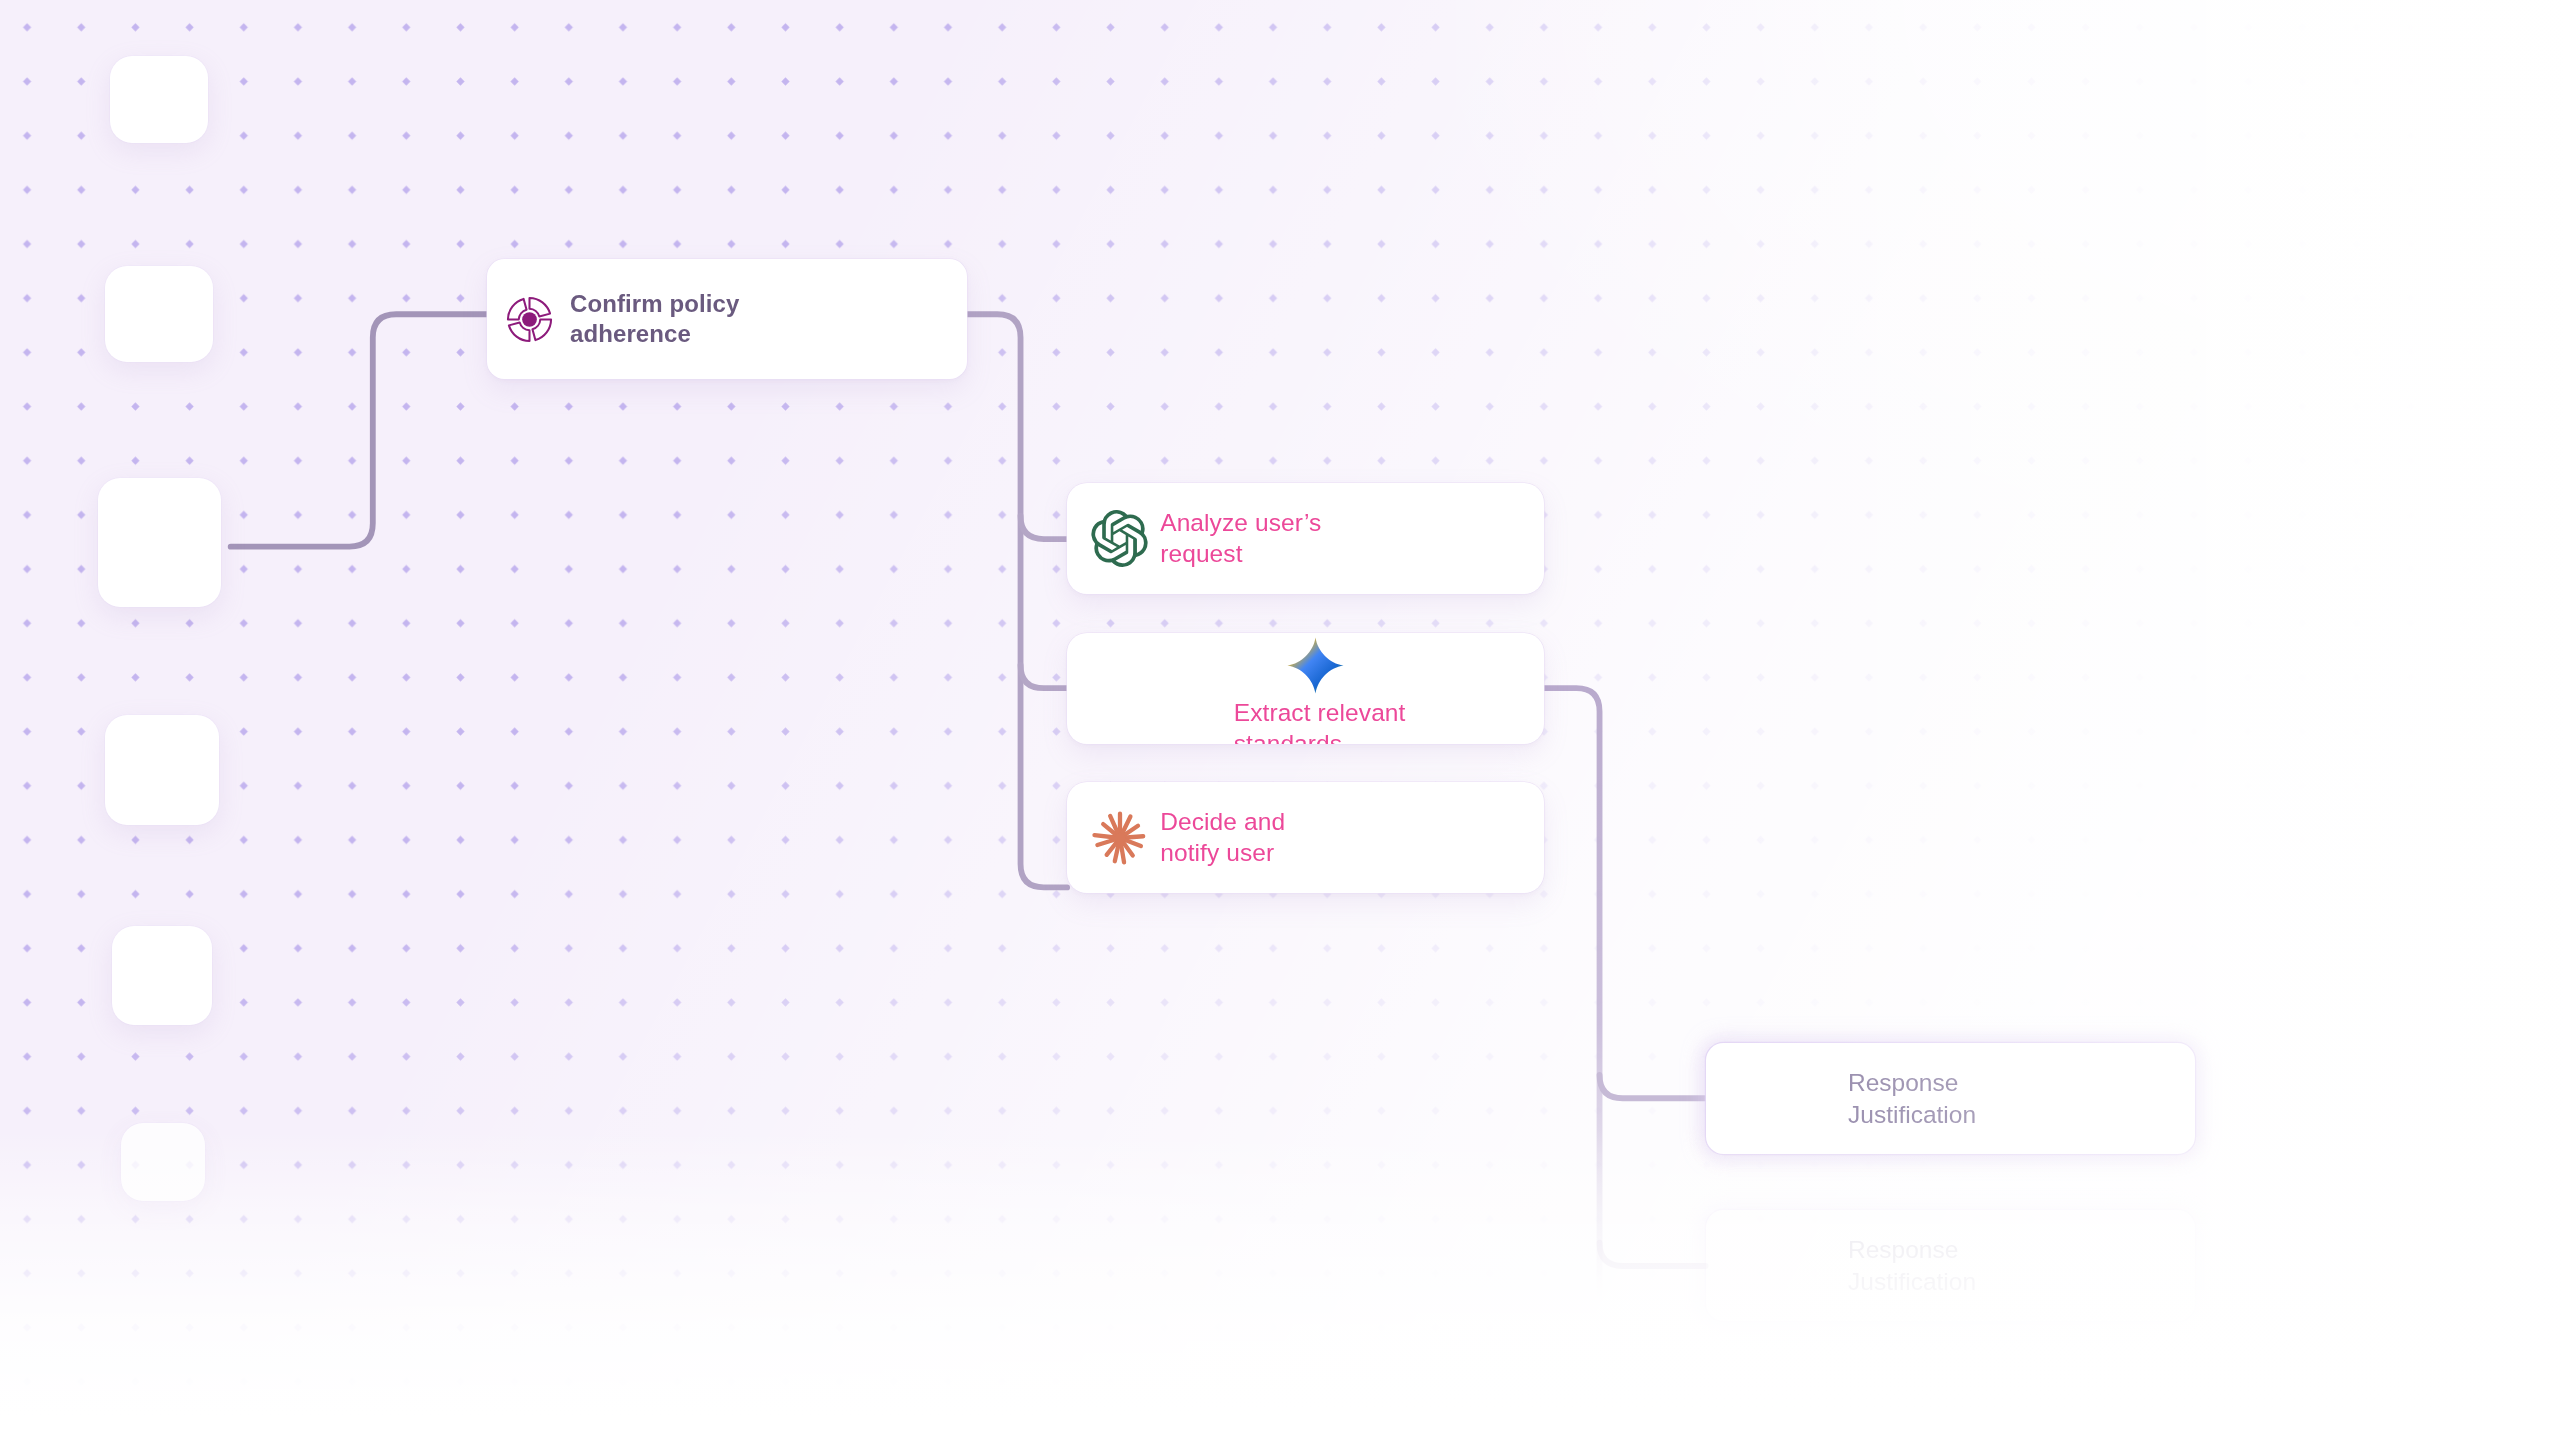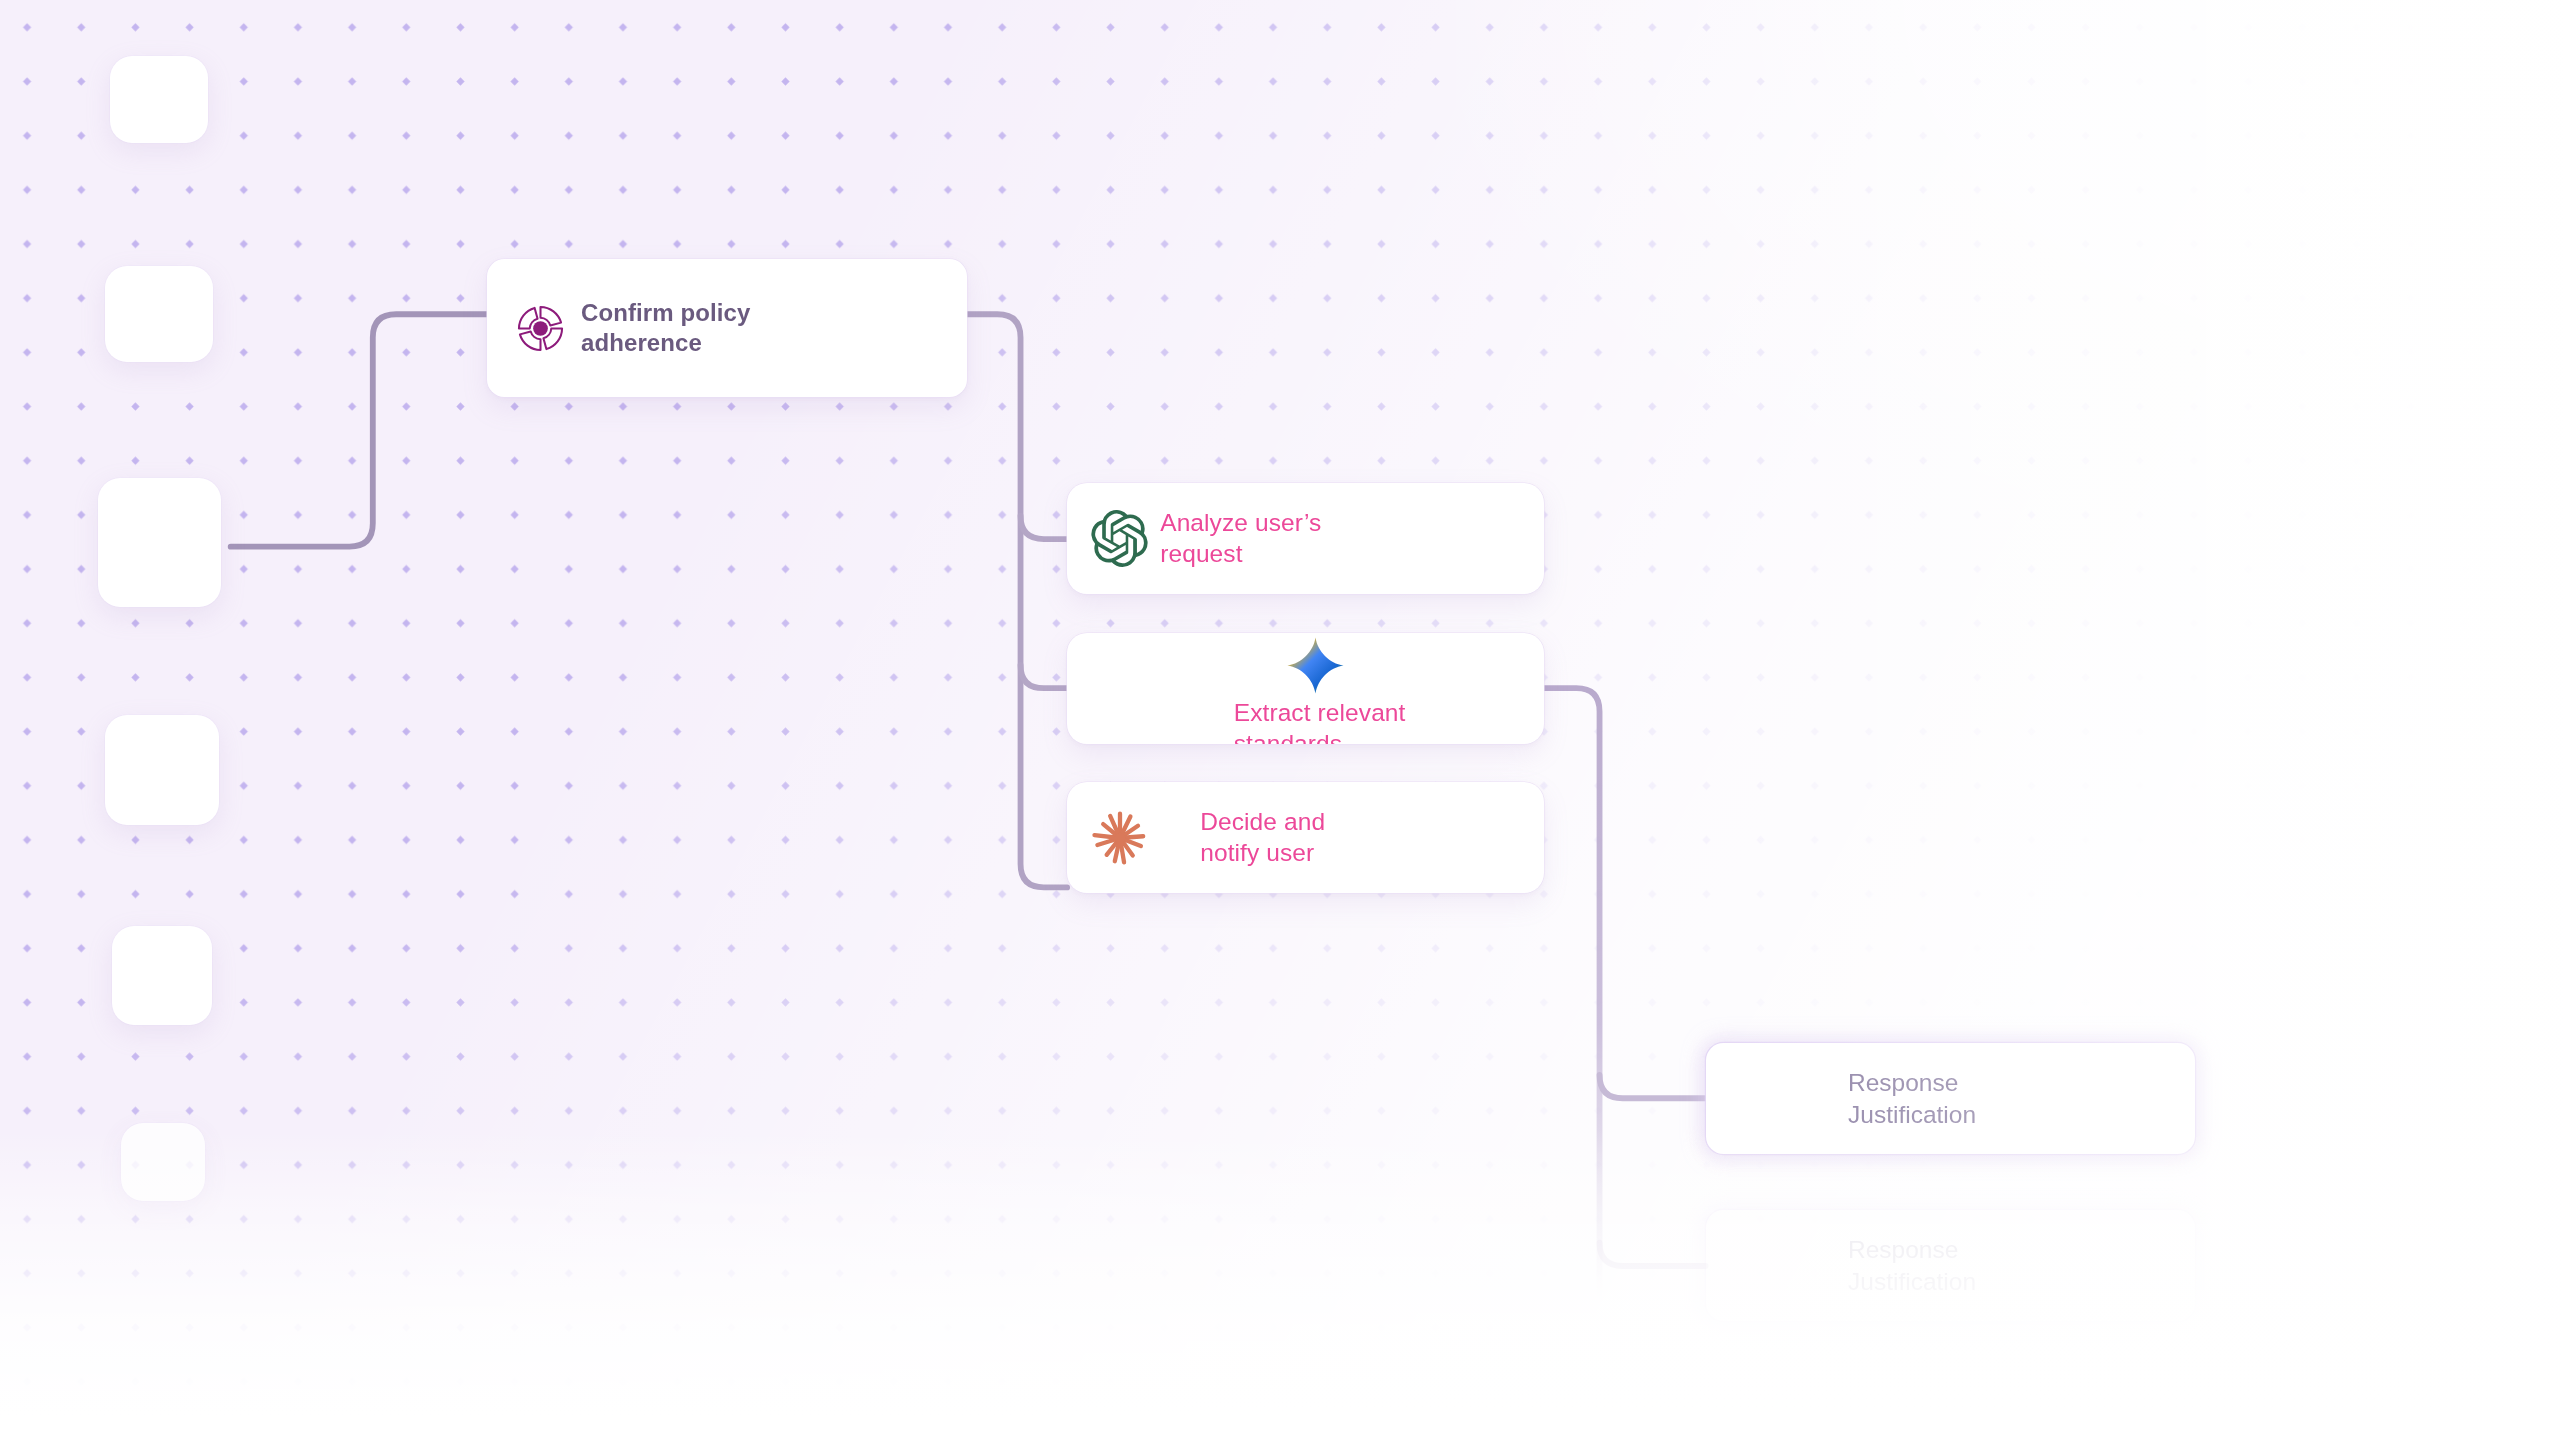--- a/index.html
+++ b/index.html
@@ -100,30 +100,30 @@
     color:#ec4899;
     letter-spacing:0.1px;
     padding-left:8.2px;
     white-space:pre-line;
     font-weight:400;
   }
   .node-label.bold { font-weight:700; color:#6a5a7f; }
 
   
   #card-confirm {
-    left:487px; top:259px; width:480px; height:138px;
+    left:487px; top:259px; width:480px; height:120px;
     border-radius:17.5px;
-    padding-left:26px;
+    padding-left:15px;
   }
   #card-confirm .node-icon { width:54px; flex:0 0 54px; height:54px; }
   #card-confirm .node-label { font-size:24px; padding-left:14px; }
 
   #card-openai  { left:1067px; top:483px;  width:477px; height:111px; }
   #card-gemini  { left:1067px; top:633px; width:477px; height:111px;flex-direction:column; }
-  #card-claude  { left:1067px; top:782px; width:477px; height:111px;gap:40px; }
+  #card-claude  { left:1067px; top:782px; width:477px; height:111px; }
 
   
   .resp-card {
     position:absolute;
     width:489px; height:111px;
     border-radius:17.5px;
     background:#ffffff;
     display:flex; align-items:center;
     justify-content:flex-start;
     box-shadow:0 0 0 1.2px rgba(226,211,244,0.85),

